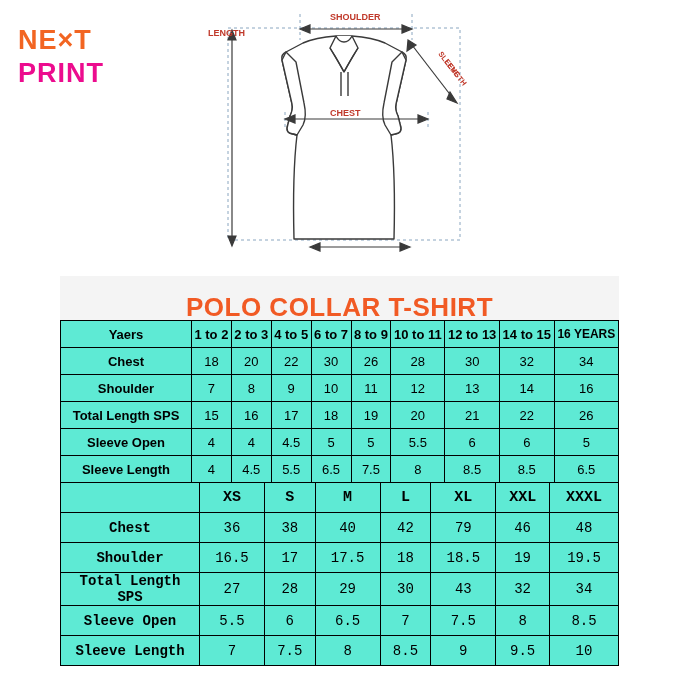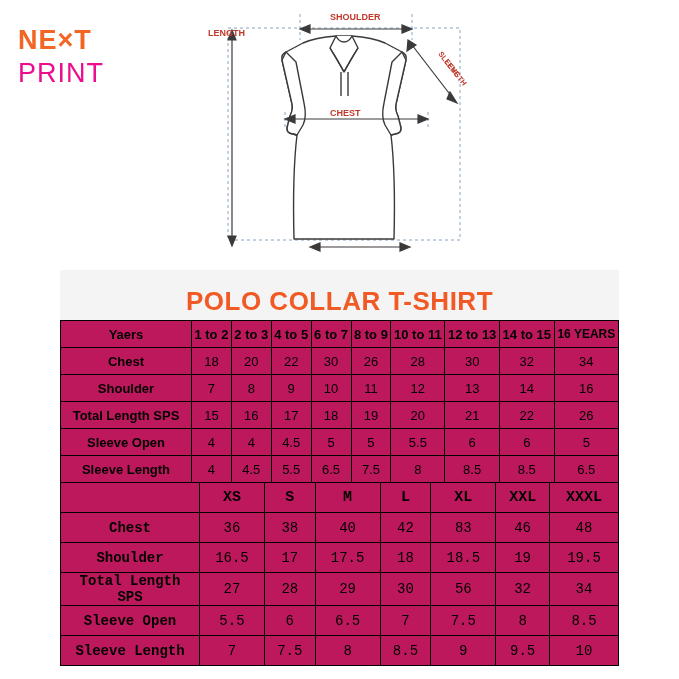--- a/index.html
+++ b/index.html
@@ -30,42 +30,42 @@
   }
   .logo .line1 {
     font-size: 27px;
     font-weight: bold;
     letter-spacing: 1px;
     color: #f26522;
     display: block;
   }
   .logo .line2 {
     font-size: 27px;
-    font-weight: normal;
+    font-weight: bold;
     letter-spacing: 1px;
     color: #ec0c8e;
     display: block;
     margin-top: 6px;
   }
 
   
   .diagram {
     position: absolute;
     left: 0;
     top: 0;
     width: 679px;
     height: 258px;
   }
   .diagram svg { display: block; }
 
   
   .title-band {
     position: absolute;
     left: 60px;
-    top: 270px;
+    top: 276px;
     width: 559px;
     height: 62px;
     background: #f4f4f4;
     display: flex;
     align-items: center;
     justify-content: center;
   }
   .title-band .title {
     color: #f15a24;
     font-size: 26px;
@@ -84,21 +84,21 @@
   .table-wrap2 {
     position: absolute;
     left: 60px;
     top: 482px;
     width: 559px;
     font-family: Liberation Mono, monospace;
   }
   table {
     border-collapse: collapse;
     width: 100%;
-    background: #be185d;
+    background: #5eead4;
   }
   .t1 td {
     border: 1px solid #000000;
     height: 26px;
     text-align: center;
     font-size: 13px;
     color: #000000;
     padding: 0 2px;
   }
   .t1 td.rowhead {
@@ -319,41 +319,41 @@
           <td>XL</td>
           <td>XXL</td>
           <td>XXXL</td>
         </tr>
         <tr>
           <td class="rowhead">Chest</td>
           <td>36</td>
           <td>38</td>
           <td>40</td>
           <td>42</td>
-          <td>83</td>
+          <td>79</td>
           <td>46</td>
           <td>48</td>
         </tr>
         <tr>
           <td class="rowhead">Shoulder</td>
           <td>16.5</td>
           <td>17</td>
           <td>17.5</td>
           <td>18</td>
           <td>18.5</td>
           <td>19</td>
           <td>19.5</td>
         </tr>
         <tr>
           <td class="rowhead">Total Length SPS</td>
           <td>27</td>
           <td>28</td>
           <td>29</td>
           <td>30</td>
-          <td>56</td>
+          <td>43</td>
           <td>32</td>
           <td>34</td>
         </tr>
         <tr>
           <td class="rowhead">Sleeve Open</td>
           <td>5.5</td>
           <td>6</td>
           <td>6.5</td>
           <td>7</td>
           <td>7.5</td>

